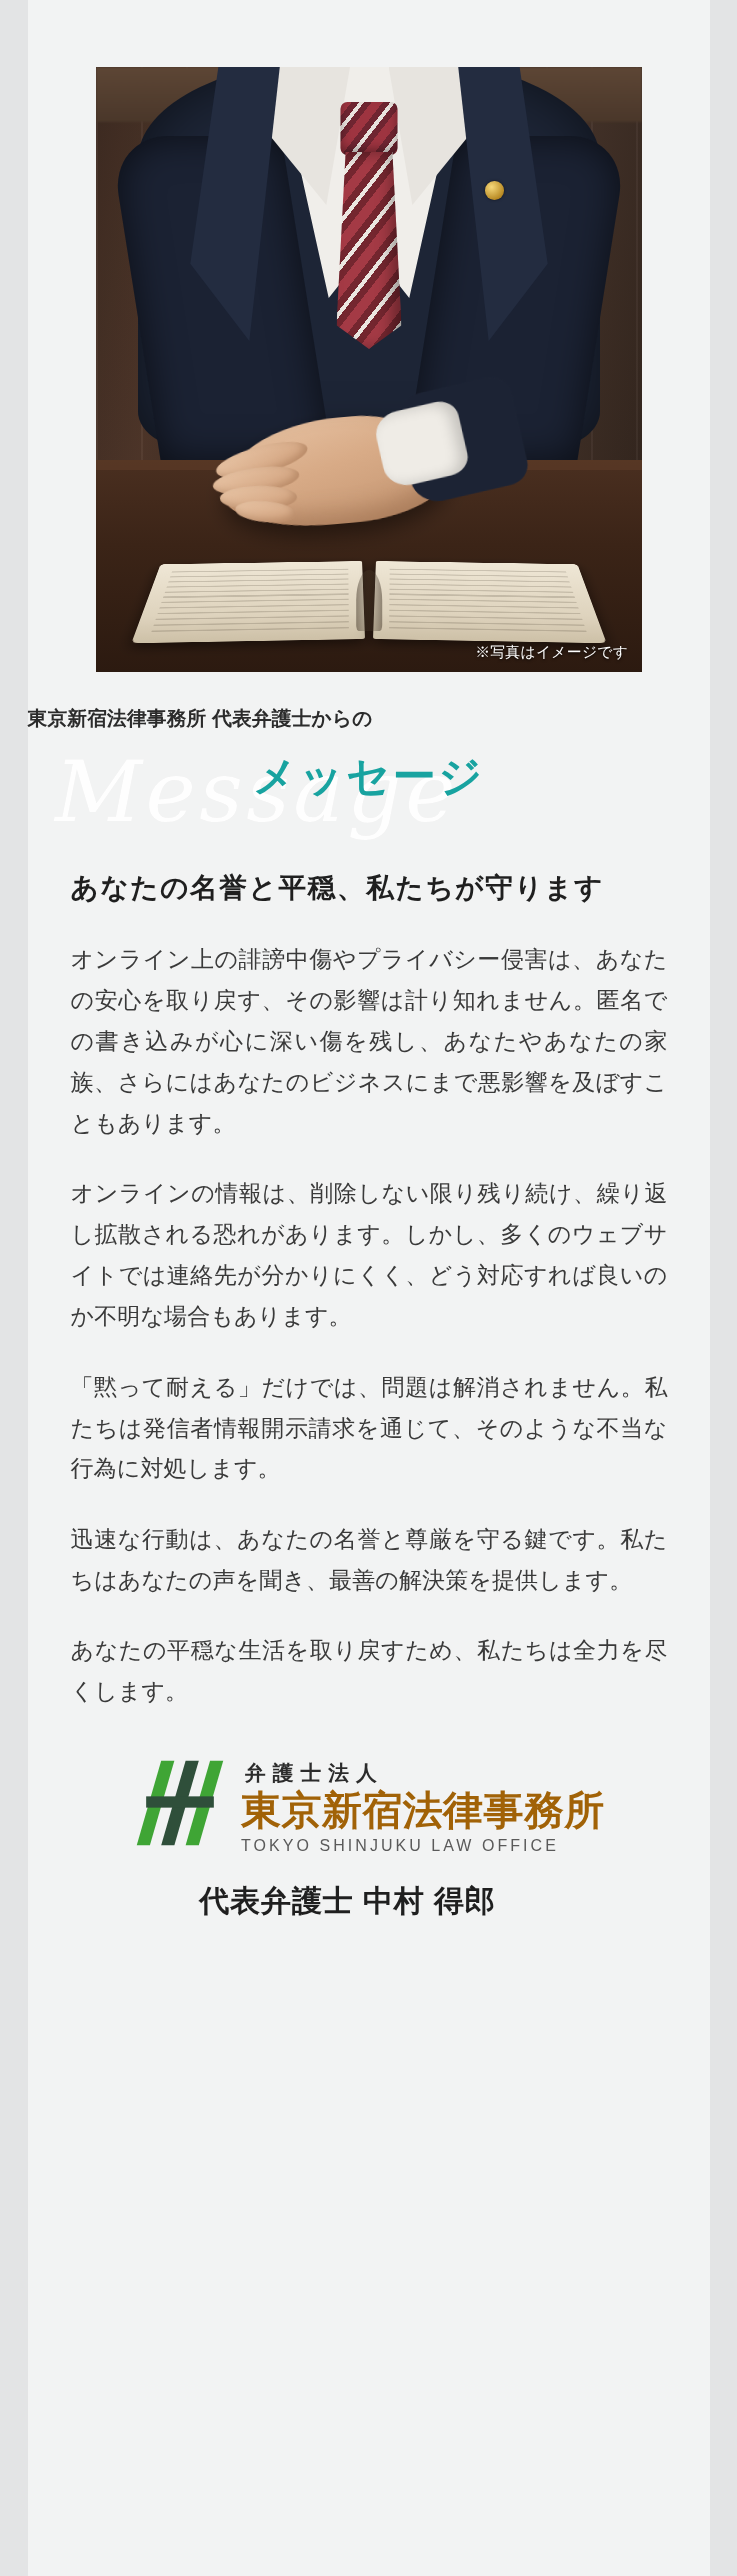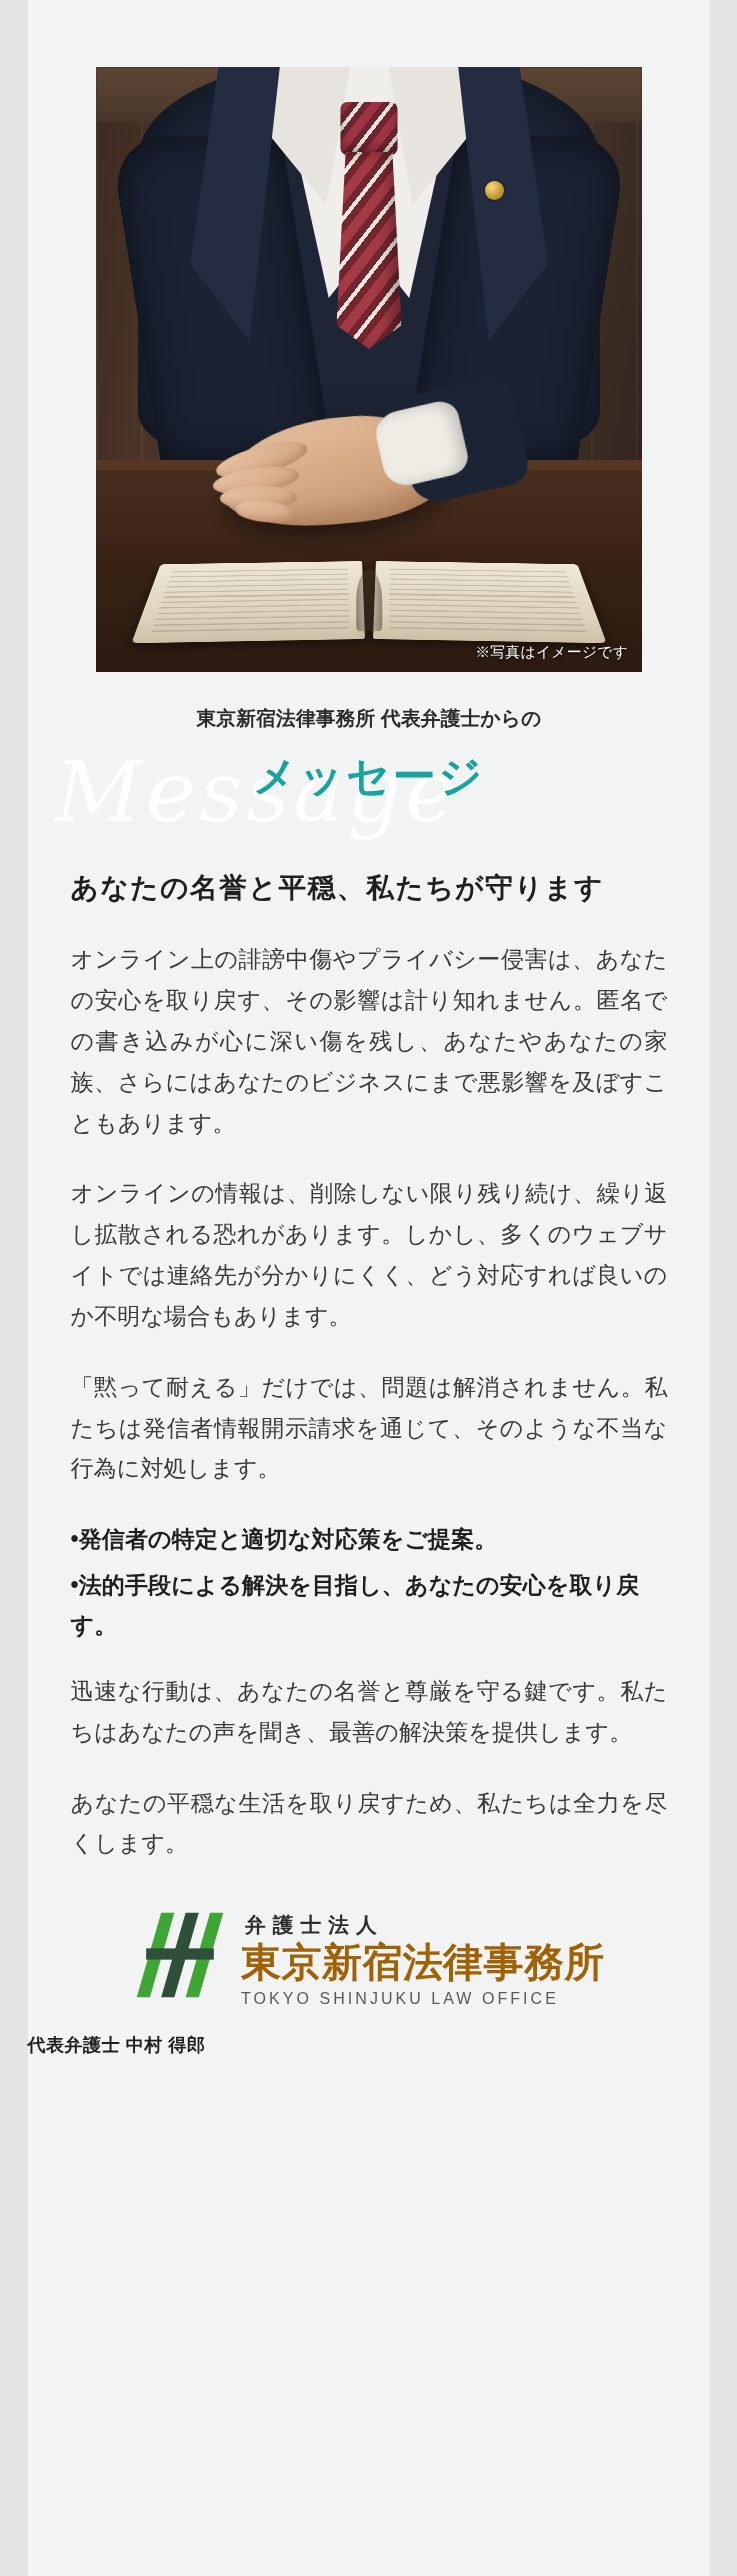--- a/index.html
+++ b/index.html
@@ -289,21 +289,21 @@
     bottom: 9.8px;
     color: #ffffff;
     font-size: 14.8px;
     letter-spacing: 0.02em;
     text-shadow: 0 1px 3px rgba(0,0,0,0.85);
   }
 
   
   .kicker {
     margin: 33px 0 0 0;
-    text-align: center;
+    text-align: left;
     font-size: 19.7px;
     font-weight: bold;
     color: #2b2b2b;
     letter-spacing: 0.01em;
   }
   .msg-wrap {
     position: relative;
     height: 108px;
     margin-top: 7.9px;
   }
@@ -396,22 +396,22 @@
     line-height: 1.16;
   }
   .logo-line3 {
     font-size: 16px;
     color: #5a5a5a;
     letter-spacing: 0.19em;
     margin-top: 3.9px;
   }
   .sign-row {
     margin: 25.6px 43px 0 0;
-    text-align: left;
-    font-size: 18px;
+    text-align: center;
+    font-size: 30px;
     font-weight: bold;
     color: #1f1f1f;
     letter-spacing: 0.03em;
   }
 </style>
 </head>
 <body>
 
 <div class="page">
   <div class="side-strip-left"></div>
@@ -465,24 +465,20 @@
       <div class="msg-main">メッセージ</div>
     </div>
 
     <div class="lead">あなたの名誉と平穏、私たちが守ります</div>
 
     <div class="body-area">
       <p class="para">オンライン上の誹謗中傷やプライバシー侵害は、あなたの安心を取り戻す、その影響は計り知れません。匿名での書き込みが心に深い傷を残し、あなたやあなたの家族、さらにはあなたのビジネスにまで悪影響を及ぼすこともあります。</p>
       <p class="para">オンラインの情報は、削除しない限り残り続け、繰り返し拡散される恐れがあります。しかし、多くのウェブサイトでは連絡先が分かりにくく、どう対応すれば良いのか不明な場合もあります。</p>
       <p class="para">「黙って耐える」だけでは、問題は解消されません。私たちは発信者情報開示請求を通じて、そのような不当な行為に対処します。</p>
 
-      <div class="bullets">
-        <p class="bullet">•発信者の特定と適切な対応策をご提案。</p>
-        <p class="bullet">•法的手段による解決を目指し、あなたの安心を取り戻す。</p>
-      </div>
 
       <p class="para">迅速な行動は、あなたの名誉と尊厳を守る鍵です。私たちはあなたの声を聞き、最善の解決策を提供します。</p>
       <p class="para">あなたの平穏な生活を取り戻すため、私たちは全力を尽くします。</p>
     </div>
 
     <div class="logo-row">
       <div class="logo-mark">
         <svg viewBox="0 0 100 100" width="94" height="94" aria-hidden="true">
           <polygon points="4,96 30,6 44,6 18,96" fill="#3fa535"></polygon>
           <polygon points="30,96 56,6 70,6 44,96" fill="#2f4f3a"></polygon>

